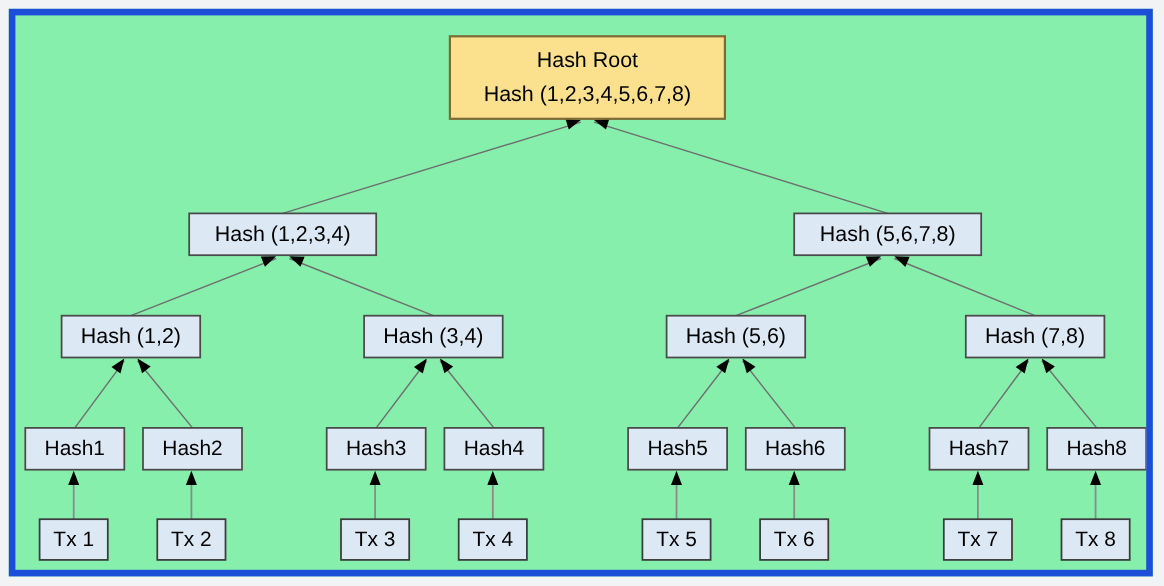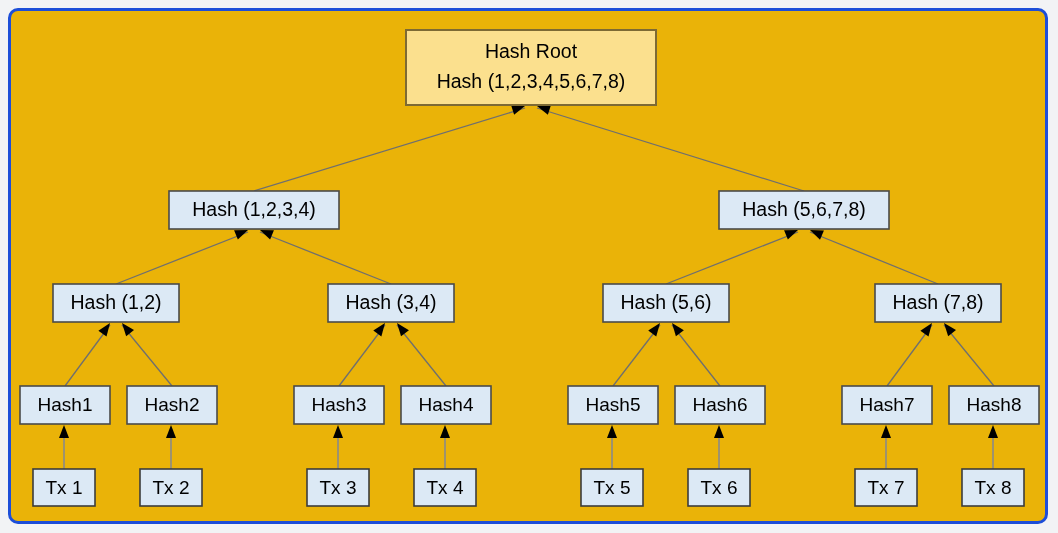--- a/index.html
+++ b/index.html
@@ -14,23 +14,23 @@
     height: 533px;
     overflow: hidden;
     background: #f2f3f5;
   }
   #card {
     position: absolute;
     left: 8px;
     top: 8px;
     width: 1040px;
     height: 516px;
-    background: #eab308;
-    border: 3px solid #1d4ed8;
-    border-radius: 10px;
+    background: #86efac;
+    border: 6px solid #1d4ed8;
+    border-radius: 0;
     box-sizing: border-box;
     overflow: hidden;
   }
   #diagram-svg {
     position: absolute;
     left: 0;
     top: 0;
     display: block;
   }
   .node-rect {

